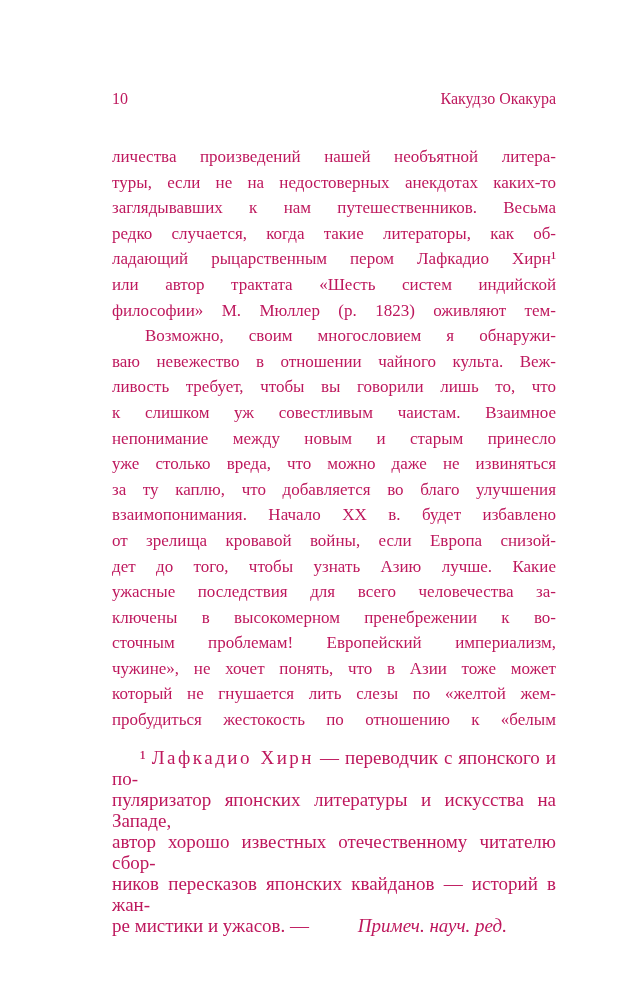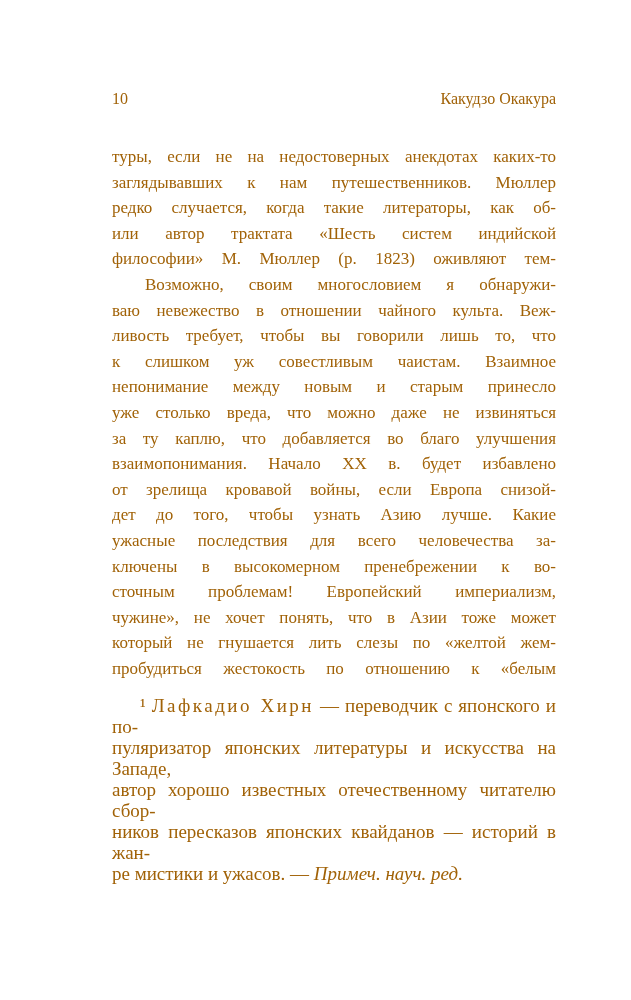--- a/index.html
+++ b/index.html
@@ -7,21 +7,21 @@
   body { background: #ffffff; }
 
   .page {
     position: relative;
     width: 631px;
     height: 1000px;
     margin: 0 auto;
     background: #ffffff;
     padding: 90px 75px 0 112px;
     font-family: "Liberation Serif", "DejaVu Serif", serif;
-    color: #a16207;
+    color: #be185d;
   }
 
   .running-head {
     display: flex;
     justify-content: space-between;
     align-items: baseline;
     font-size: 16px;
     margin-bottom: 36px;
   }
   .running-title { }
@@ -45,37 +45,39 @@
     line-height: 21px;
   }
   .fline {
     text-align: justify;
     text-align-last: justify;
   }
   .fline.last { text-align-last: left; }
   .fline.indent-fn { text-indent: 28px; }
 
   .spaced { letter-spacing: 2.5px; }
-  .italic { font-style: italic; }
+  .italic { font-style: italic; margin-left: 44px; }
 </style>
 </head>
 <body>
 
 <div class="page">
 
   <header class="running-head">
     <span>10</span>
     <span class="running-title">Какудзо Окакура</span>
   </header>
 
   <main class="body-text">
       <div class="paragraph">
+        <div class="line">личества произведений нашей необъятной литера-</div>
         <div class="line">туры, если не на недостоверных анекдотах каких-то</div>
-        <div class="line">заглядывавших к нам путешественников. Мюллер</div>
+        <div class="line">заглядывавших к нам путешественников. Весьма</div>
         <div class="line">редко случается, когда такие литераторы, как об-</div>
+        <div class="line">ладающий рыцарственным пером Лафкадио Хирн¹</div>
         <div class="line">или автор трактата «Шесть систем индийской</div>
         <div class="line">философии» М. Мюллер (р. 1823) оживляют тем-</div>
       </div>
       <div class="paragraph">
         <div class="line indent">Возможно, своим многословием я обнаружи-</div>
         <div class="line">ваю невежество в отношении чайного культа. Веж-</div>
         <div class="line">ливость требует, чтобы вы говорили лишь то, что</div>
         <div class="line">к слишком уж совестливым чаистам. Взаимное</div>
         <div class="line">непонимание между новым и старым принесло</div>
         <div class="line">уже столько вреда, что можно даже не извиняться</div>

